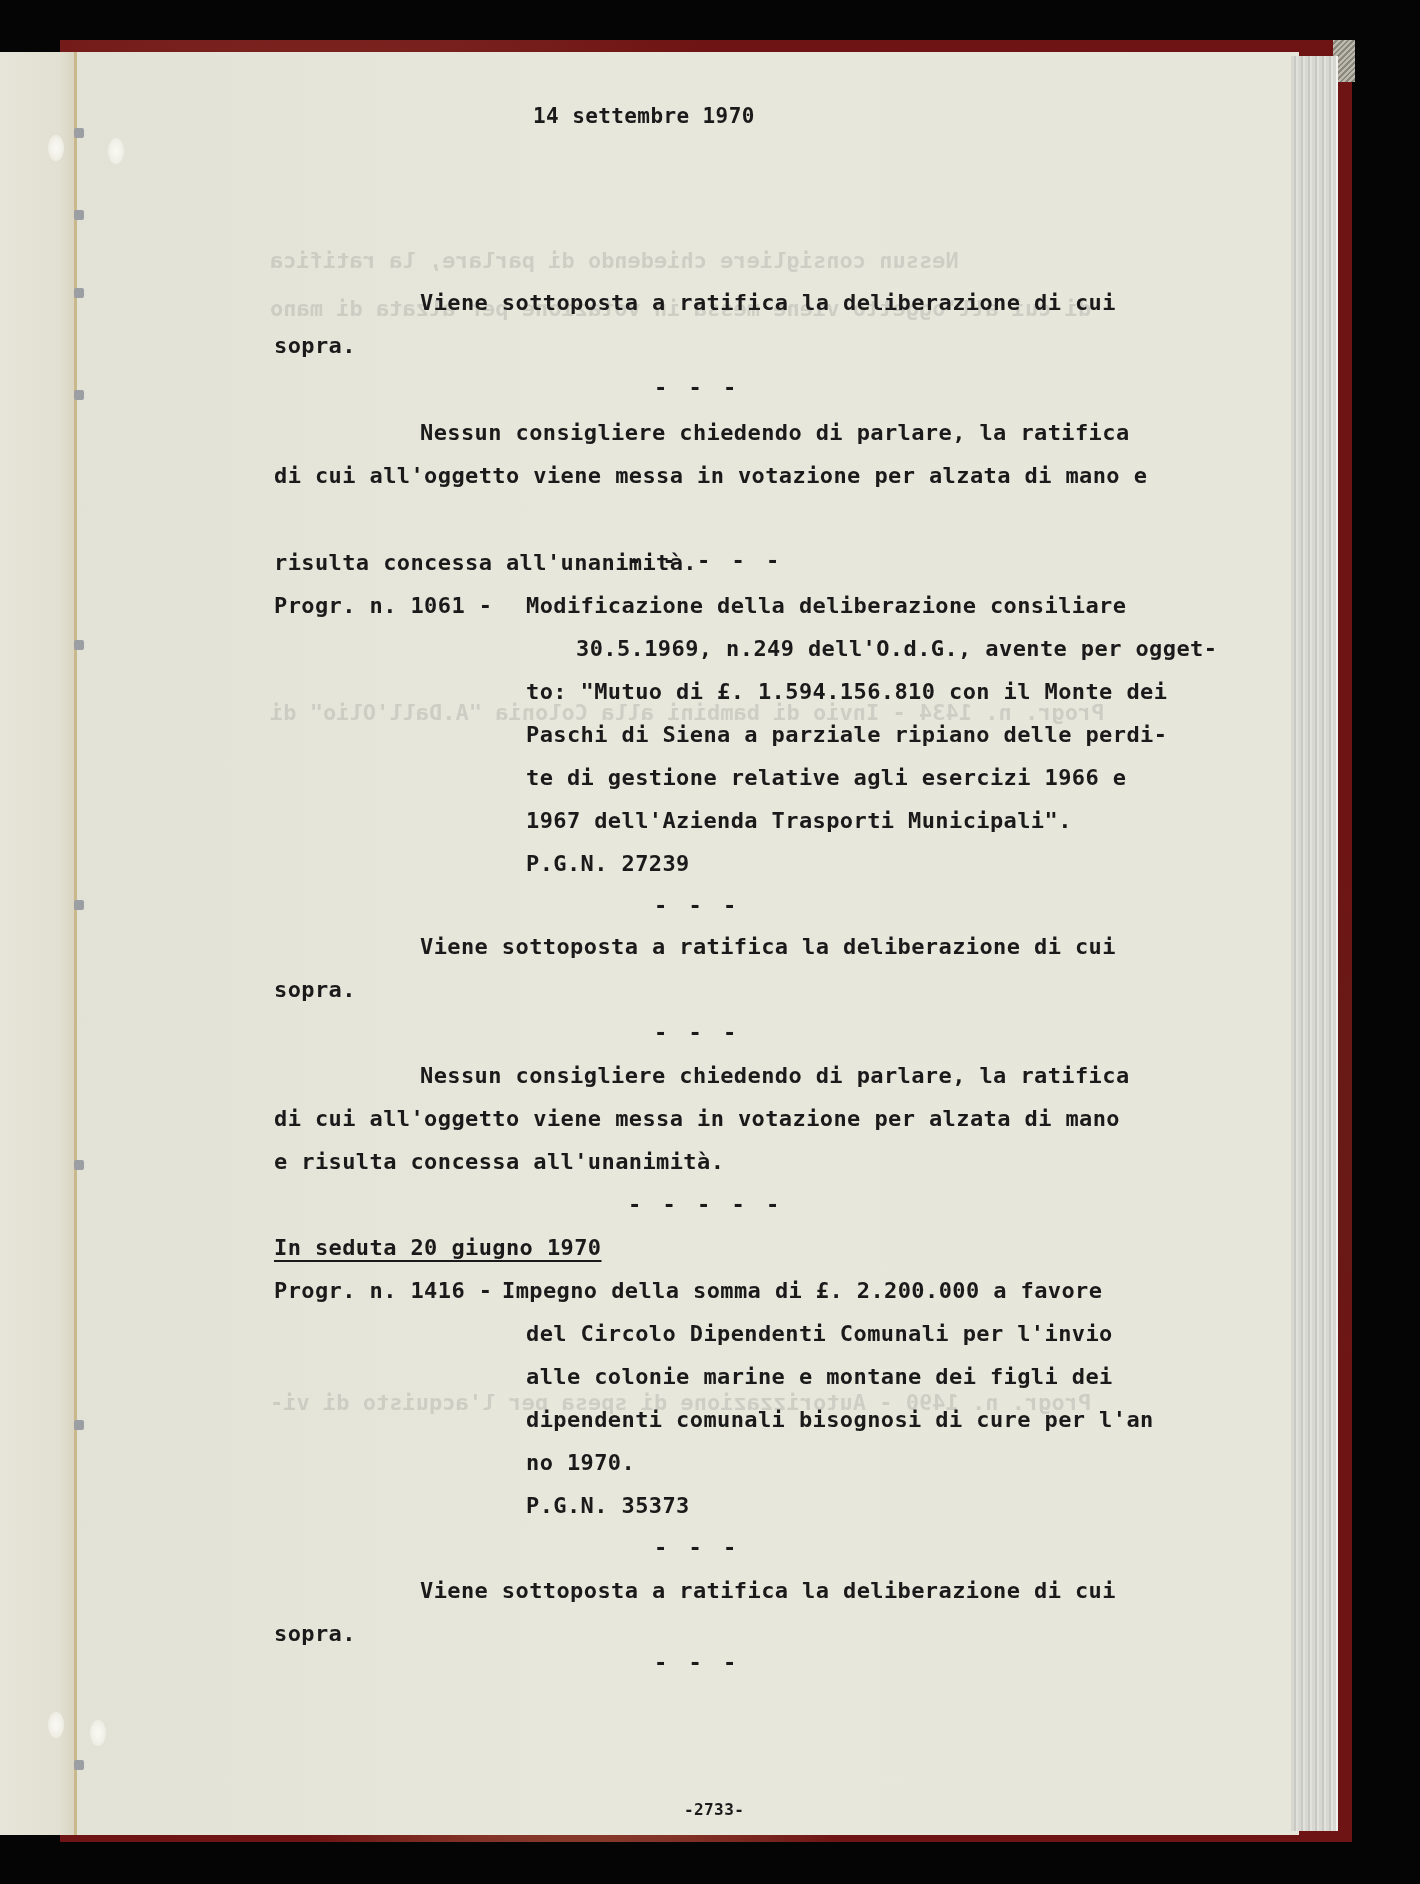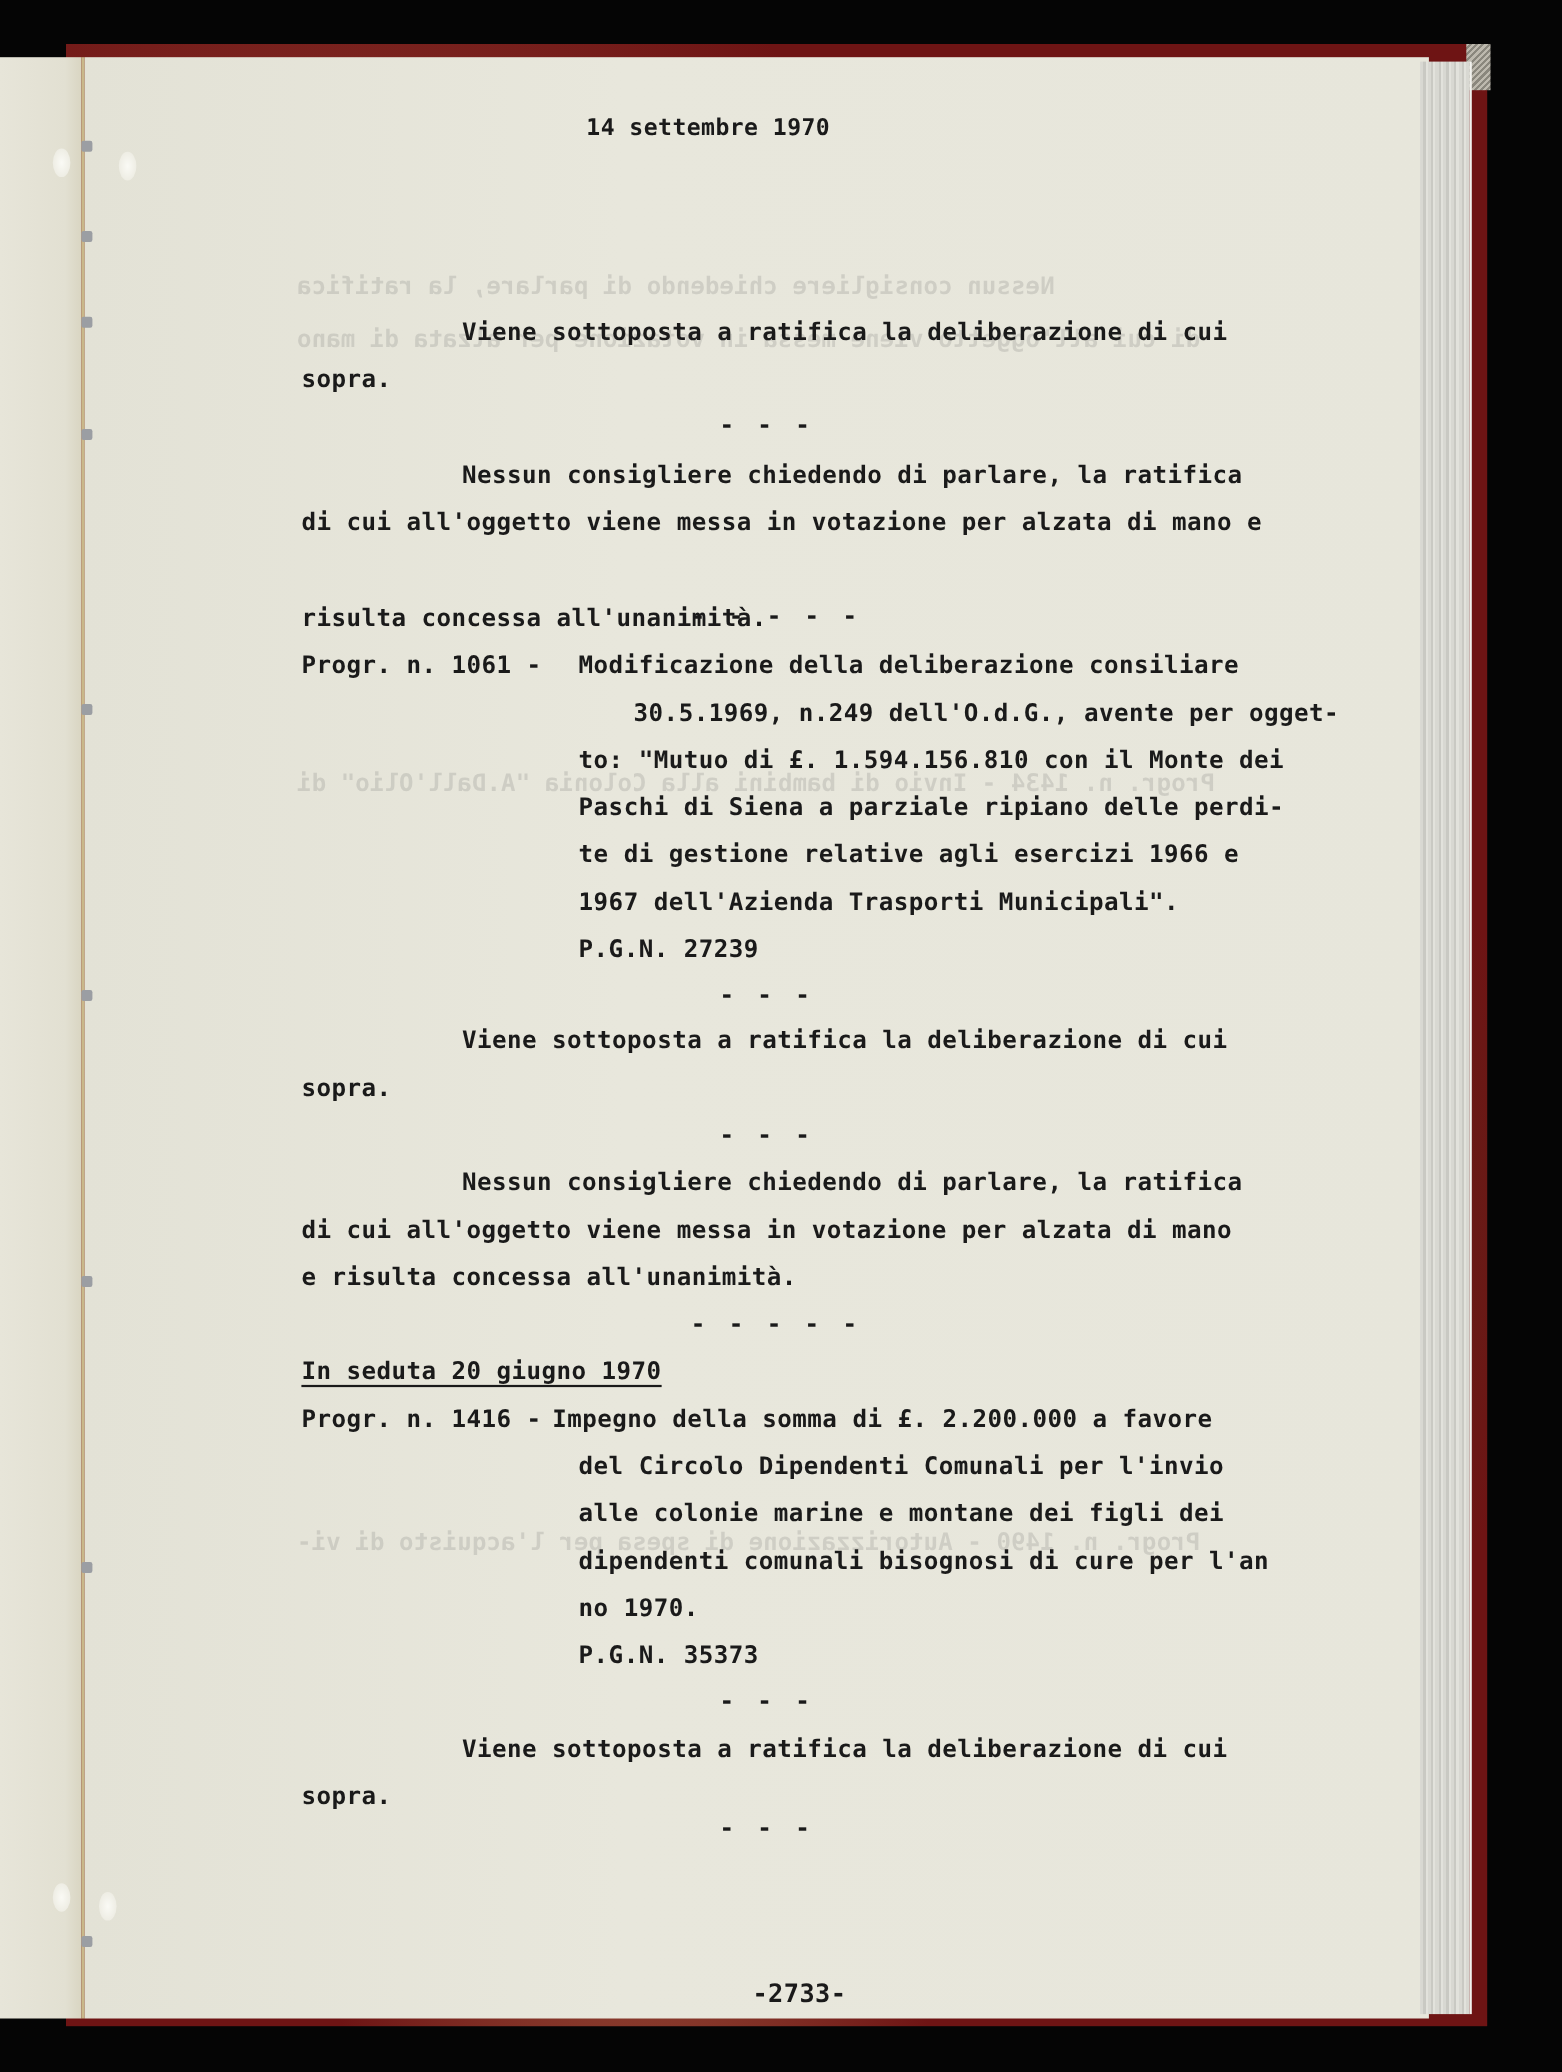--- a/index.html
+++ b/index.html
@@ -53,21 +53,21 @@
     }
     
     .tw {
       position: absolute; color: #1a1a1a;
       font-family: "DejaVu Sans Mono", "Liberation Mono", monospace;
       font-size: 22px; font-weight: bold; letter-spacing: 0.4px; white-space: pre;
     }
     .date { font-size: 21px; font-weight: bold; }
     .underline { text-decoration: underline; text-decoration-thickness: 2px; text-underline-offset: 5px; }
     .sep { letter-spacing: 4px; }
-    .pagenum { font-size: 23px; }
+    .pagenum { font-size: 16px; }
     
     .ghost {
       position: absolute; color: #7a7a78; opacity: 0.22;
       font-family: "DejaVu Sans Mono", "Liberation Mono", monospace;
       font-size: 22px; font-weight: bold; white-space: pre;
       transform: scaleX(-1);
     }
   </style>
 </head>
 <body>

